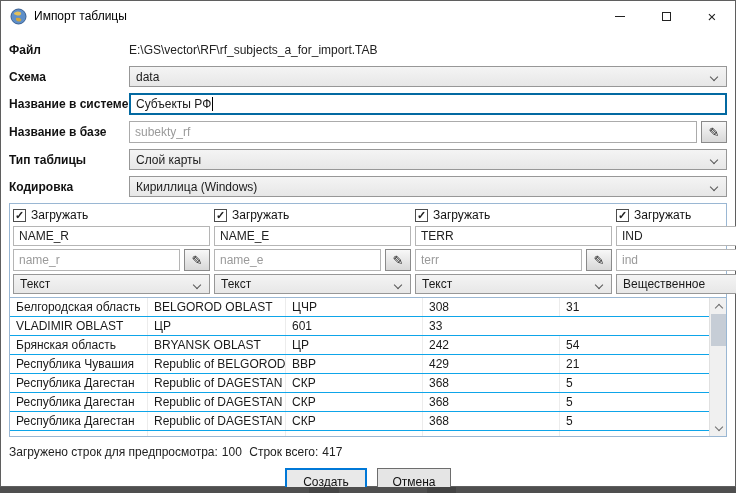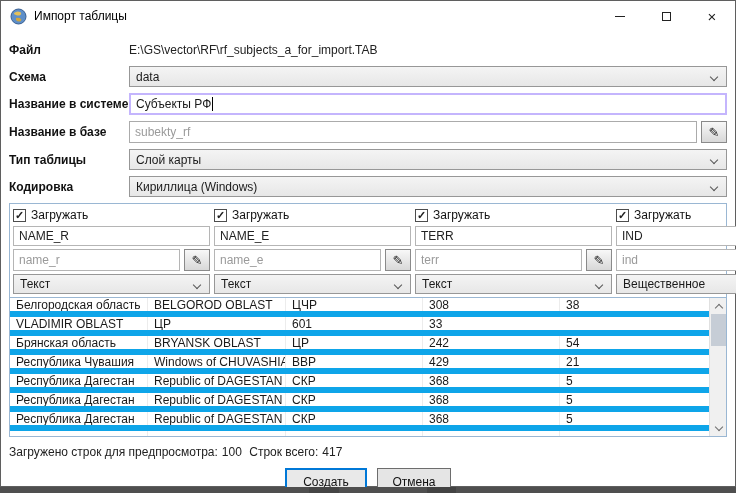--- a/index.html
+++ b/index.html
@@ -38,21 +38,21 @@
     background: linear-gradient(#f4f4f4, #e7e7e7);
     border: 1px solid #979797;
   }
   .chevron {
     position: absolute; right: 9px; top: 7px;
     width: 6px; height: 6px;
     border-right: 1px solid #555; border-bottom: 1px solid #555;
     transform: rotate(45deg);
   }
   .input-focused {
-    flex: 1; height: 22px; border: 2px solid #c4b5fd;
+    flex: 1; height: 22px; border: 2px solid #0369a1;
     display: flex; align-items: center; padding-left: 5px; background: #fff;
   }
   .caret { display: inline-block; width: 1px; height: 14px; background: #000; margin-left: 1px; }
   .dbname-wrap { flex: 1; display: flex; align-items: stretch; }
   input.text-input {
     flex: 1; height: 22px; border: 1px solid #ababab; background: #fff;
     font-family: "Liberation Sans", sans-serif; font-size: 12px; padding: 0 5px; color: #222; outline: none;
   }
   input.text-input::placeholder { color: #9a9a9a; opacity: 1; }
   .edit-btn {
@@ -83,21 +83,21 @@
     font-family: "Liberation Sans", sans-serif; font-size: 12px; padding: 0 5px; outline: none;
   }
   input.alias-input::placeholder { color: #9a9a9a; opacity: 1; }
   .combo.small { height: 20px; flex: none; }
   .combo.small .chevron { top: 7px; }
   
   .data-area { display: flex; border-top: 1px solid #9ab7d3; height: 139px; overflow: hidden; }
   .data-rows { flex: 1; overflow: hidden; }
   .data-row {
     display: grid; grid-template-columns: 138px 138px 137px 137px 1fr;
-    height: 19px; align-items: center; border-bottom: 6px solid #0ea5e9; background: #fff;
+    height: 19px; align-items: center; border-bottom: 1px solid #0ea5e9; background: #fff;
   }
   .data-row.partial { height: 6px; border-bottom: none; }
   .cell { padding-left: 6px; white-space: nowrap; overflow: hidden; border-right: 1px solid #ececec; height: 100%; display: flex; align-items: center; }
   .cell:last-child { border-right: none; }
   .vscroll { width: 17px; flex: 0 0 17px; background: #f0f0f0; position: relative; border-left: 1px solid #e0e0e0; }
   .scroll-arrow { position: absolute; left: 0; width: 17px; height: 15px; display: flex; align-items: center; justify-content: center; }
   .scroll-arrow.up { top: 0; }
   .scroll-arrow.down { bottom: 0; }
   .arrow-glyph { width: 6px; height: 6px; border-right: 1px solid #6d6d6d; border-bottom: 1px solid #6d6d6d; }
   .up .arrow-glyph { transform: rotate(-135deg); margin-top: 4px; }
@@ -268,38 +268,38 @@
           </div>
         </div>
       </div>
     <div class="data-area">
       <div class="data-rows" id="data-rows">
           <div class="data-row">
             <div class="cell">Белгородская область</div>
             <div class="cell">BELGOROD OBLAST</div>
             <div class="cell">ЦЧР</div>
             <div class="cell">308</div>
-            <div class="cell">38</div>
+            <div class="cell">31</div>
           </div>
           <div class="data-row">
             <div class="cell">VLADIMIR OBLAST</div>
             <div class="cell">ЦР</div>
             <div class="cell">601</div>
             <div class="cell">33</div>
           </div>
           <div class="data-row">
             <div class="cell">Брянская область</div>
             <div class="cell">BRYANSK OBLAST</div>
             <div class="cell">ЦР</div>
             <div class="cell">242</div>
             <div class="cell">54</div>
           </div>
           <div class="data-row">
             <div class="cell">Республика Чувашия</div>
-            <div class="cell">Windows of CHUVASHIA</div>
+            <div class="cell">Republic of BELGOROD</div>
             <div class="cell">ВВР</div>
             <div class="cell">429</div>
             <div class="cell">21</div>
           </div>
           <div class="data-row">
             <div class="cell">Республика Дагестан</div>
             <div class="cell">Republic of DAGESTAN</div>
             <div class="cell">СКР</div>
             <div class="cell">368</div>
             <div class="cell">5</div>

